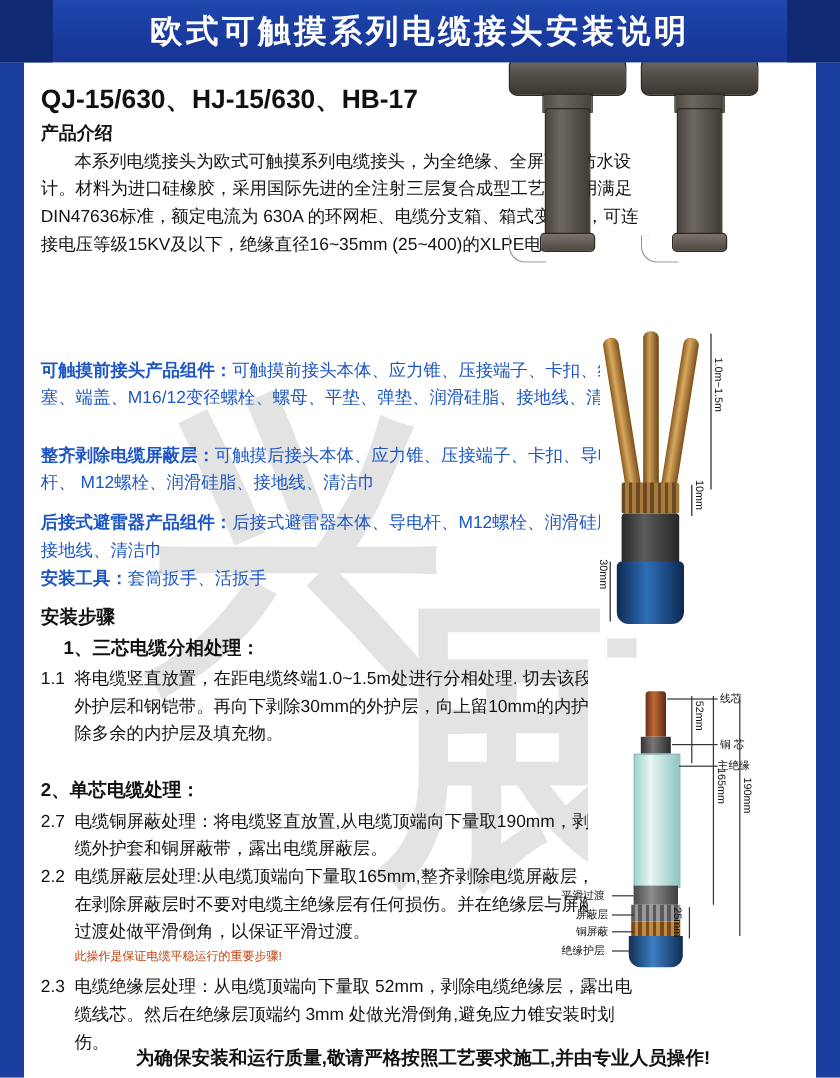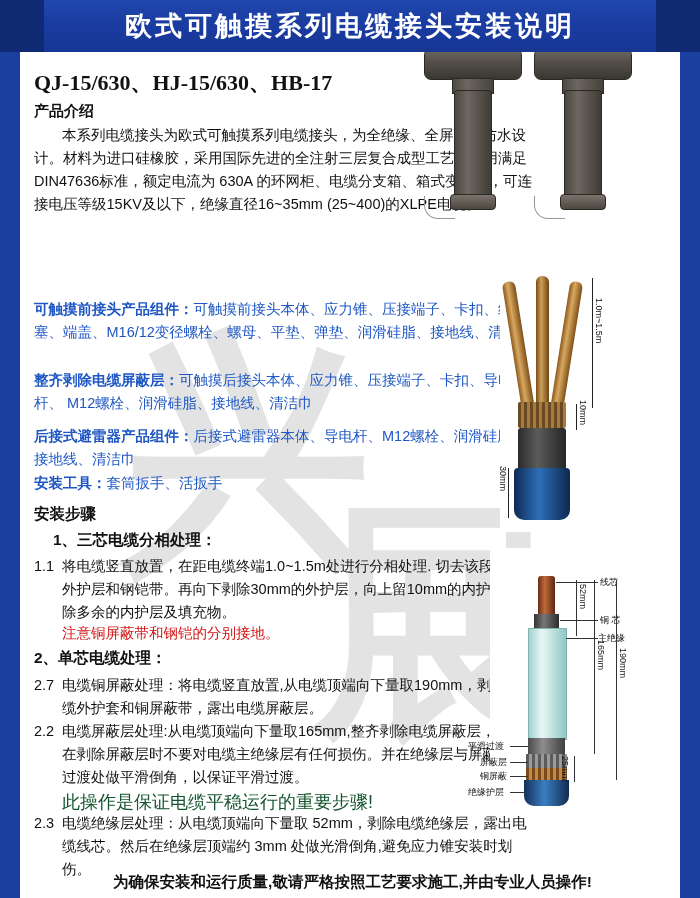--- a/index.html
+++ b/index.html
@@ -57,21 +57,21 @@
 
   
   .side-left{position:absolute;left:0;top:52px;width:20px;height:846px;background:#1a3fa0;z-index:2;}
   .side-right{position:absolute;right:0;top:52px;width:20px;height:846px;background:#1a3fa0;z-index:2;}
 
   
   .content{position:absolute;left:20px;top:52px;width:660px;height:846px;z-index:1;}
 
   .model{
     position:absolute;left:14px;top:16px;
-    font-family:Liberation Serif, serif;
+    font-family:Liberation Sans, sans-serif;
     font-size:22px;font-weight:bold;letter-spacing:0px;
   }
   .h-intro{
     position:absolute;left:14px;top:50px;
     font-size:15px;font-weight:bold;
   }
   .p-intro{
     position:absolute;left:14px;top:72px;width:500px;
     font-size:14.5px;line-height:23px;
     text-indent:0;
@@ -95,21 +95,21 @@
   }
   .step-h1{position:absolute;left:14px;top:478px;font-size:15.5px;font-weight:bold;margin-left:19px;}
   .step-1-1{position:absolute;left:14px;top:503px;width:498px;font-size:14.5px;line-height:23px;}
   .note-red{
     position:absolute;left:42px;top:572px;width:470px;
     color:#d41515;font-size:14.5px;
   }
   .step-h2{position:absolute;left:14px;top:596px;font-size:15.5px;font-weight:bold;}
   .step-2-1{position:absolute;left:14px;top:622px;width:498px;font-size:14.5px;line-height:23px;}
   .step-2-2{position:absolute;left:14px;top:668px;width:498px;font-size:14.5px;line-height:23px;}
-  .note-red2{position:absolute;left:42px;top:738px;width:470px;color:#14532d;font-size:18px;}
+  .note-red2{position:absolute;left:42px;top:738px;width:470px;color:#c2410c;font-size:10px;}
   .step-2-3{position:absolute;left:14px;top:760px;width:498px;font-size:14.5px;line-height:23px;}
   .step-num{display:inline-block;width:28px;vertical-align:top;}
   .step-body{display:inline-block;width:465px;vertical-align:top;}
 
   .footer{
     position:absolute;left:10px;top:820px;width:645px;
     text-align:center;
     font-size:15.5px;font-weight:bold;
     font-family:"Liberation Sans","DejaVu Sans",sans-serif;
   }
@@ -257,21 +257,20 @@
   <div class="blue-block bb4">
     <b>安装工具：</b><span>套筒扳手、活扳手</span>
   </div>
 
   <div class="h-steps">安装步骤</div>
 
   <div class="step-h1">1、三芯电缆分相处理：</div>
   <div class="step-1-1">
     <span class="step-num">1.1</span><span class="step-body">将电缆竖直放置，在距电缆终端1.0~1.5m处进行分相处理. 切去该段内的外护层和钢铠带。再向下剥除30mm的外护层，向上留10mm的内护层,剥除多余的内护层及填充物。</span>
   </div>
-  <div class="note-red">注意铜屏蔽带和钢铠的分别接地。</div>
 
   <div class="step-h2">2、单芯电缆处理：</div>
   <div class="step-2-1">
     <span class="step-num">2.7</span><span class="step-body">电缆铜屏蔽处理：将电缆竖直放置,从电缆顶端向下量取190mm，剥除电缆外护套和铜屏蔽带，露出电缆屏蔽层。</span>
   </div>
   <div class="step-2-2">
     <span class="step-num">2.2</span><span class="step-body">电缆屏蔽层处理:从电缆顶端向下量取165mm,整齐剥除电缆屏蔽层，切记在剥除屏蔽层时不要对电缆主绝缘层有任何损伤。并在绝缘层与屏蔽层的过渡处做平滑倒角，以保证平滑过渡。</span>
   </div>
   <div class="note-red2">此操作是保证电缆平稳运行的重要步骤!</div>
   <div class="step-2-3">

